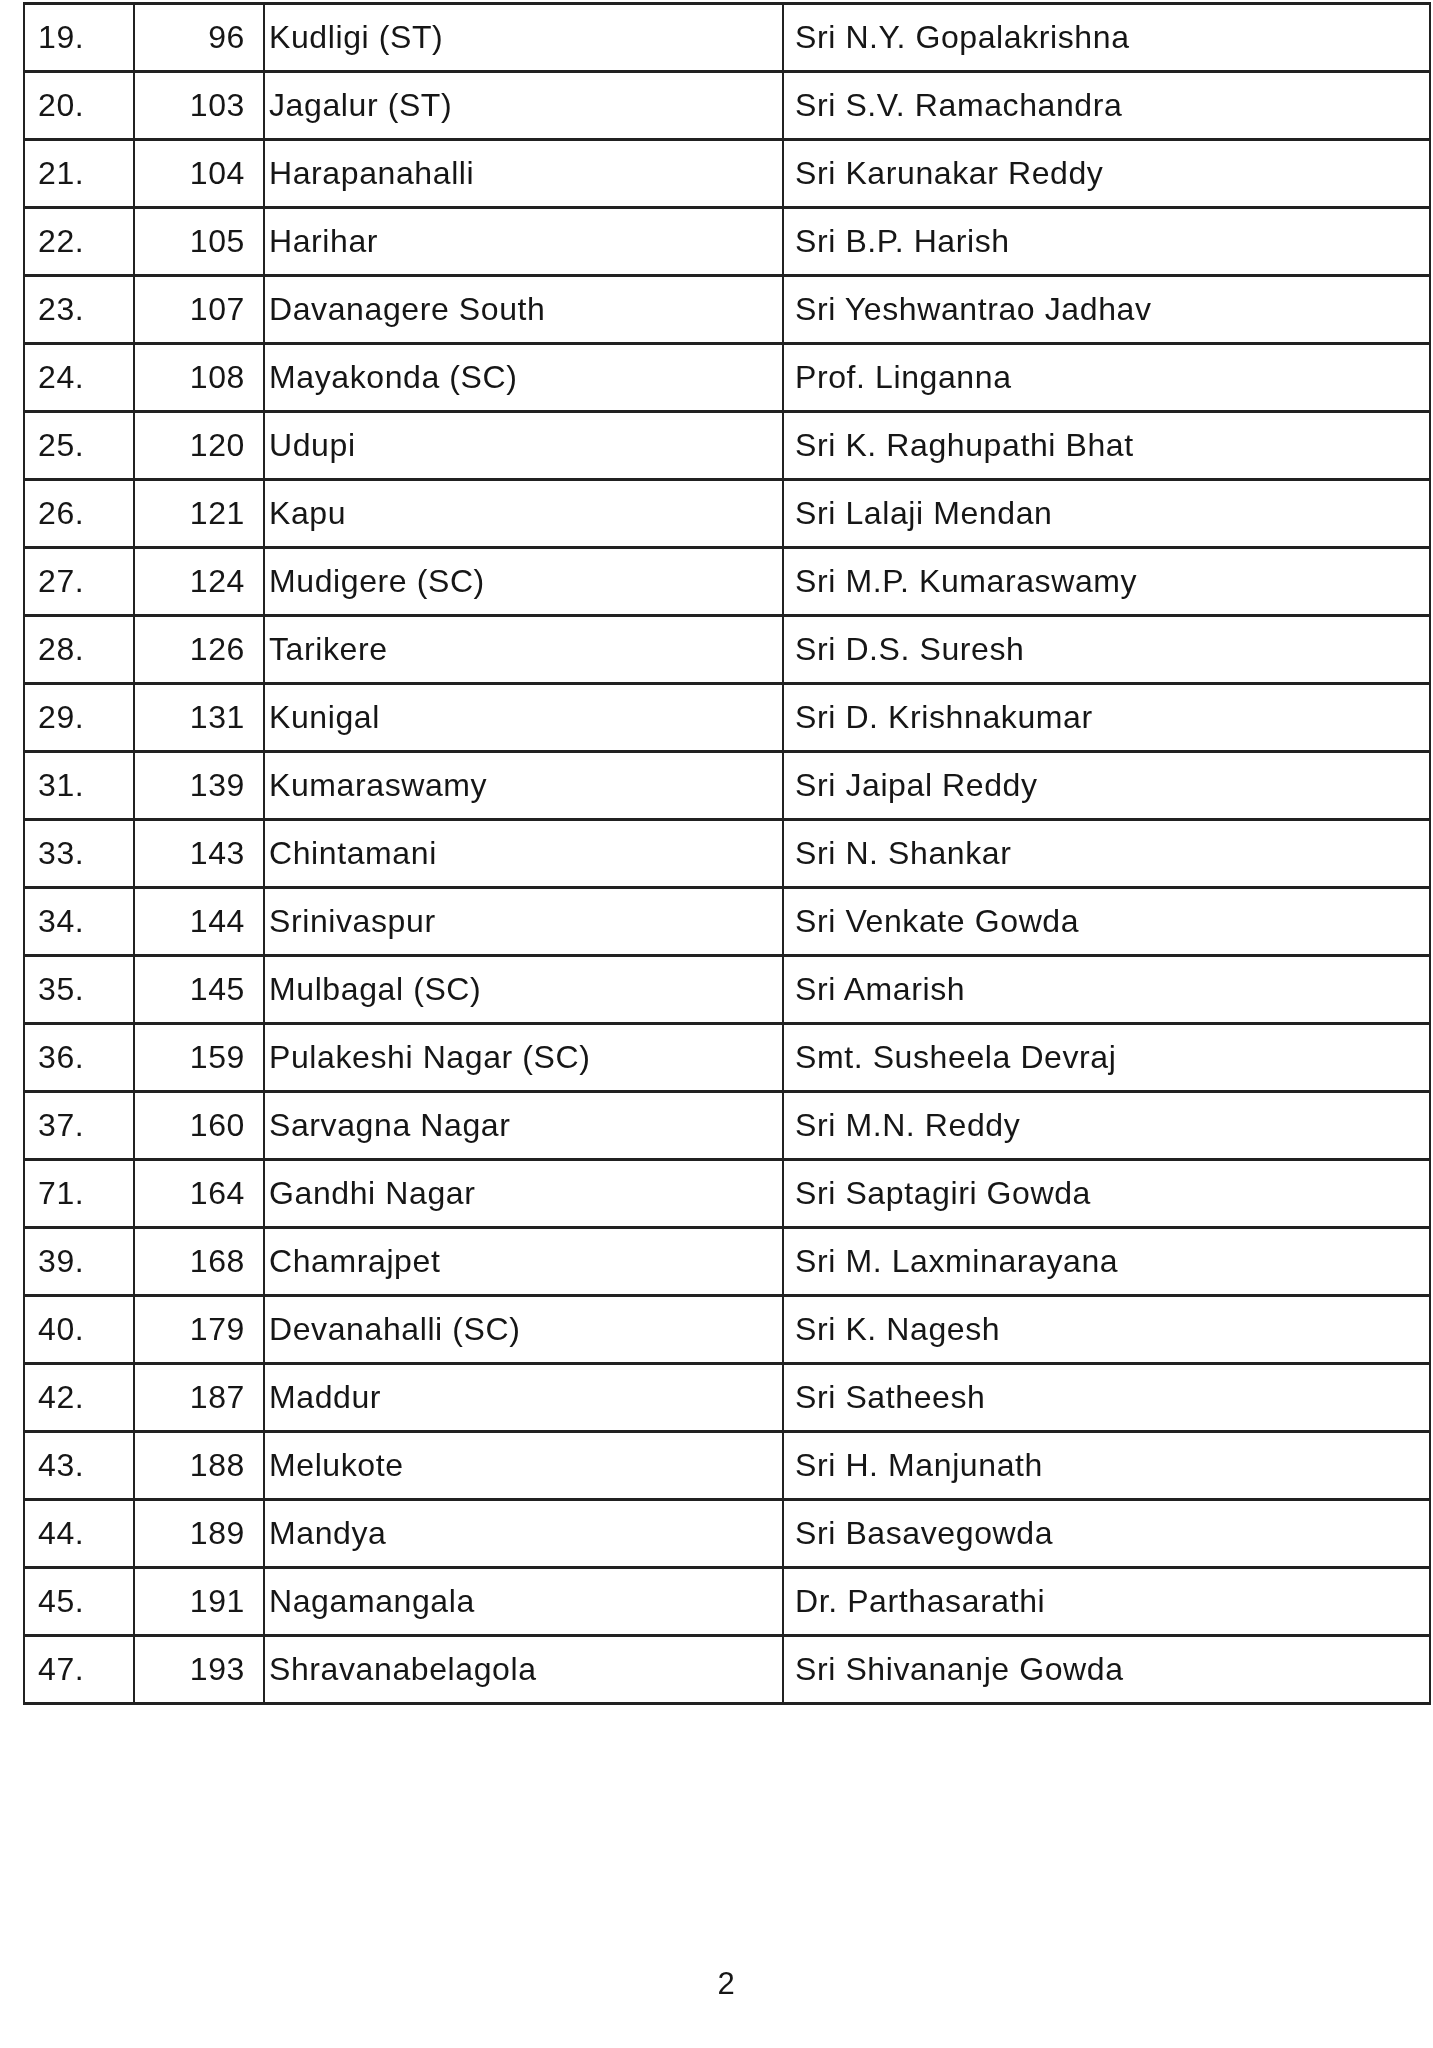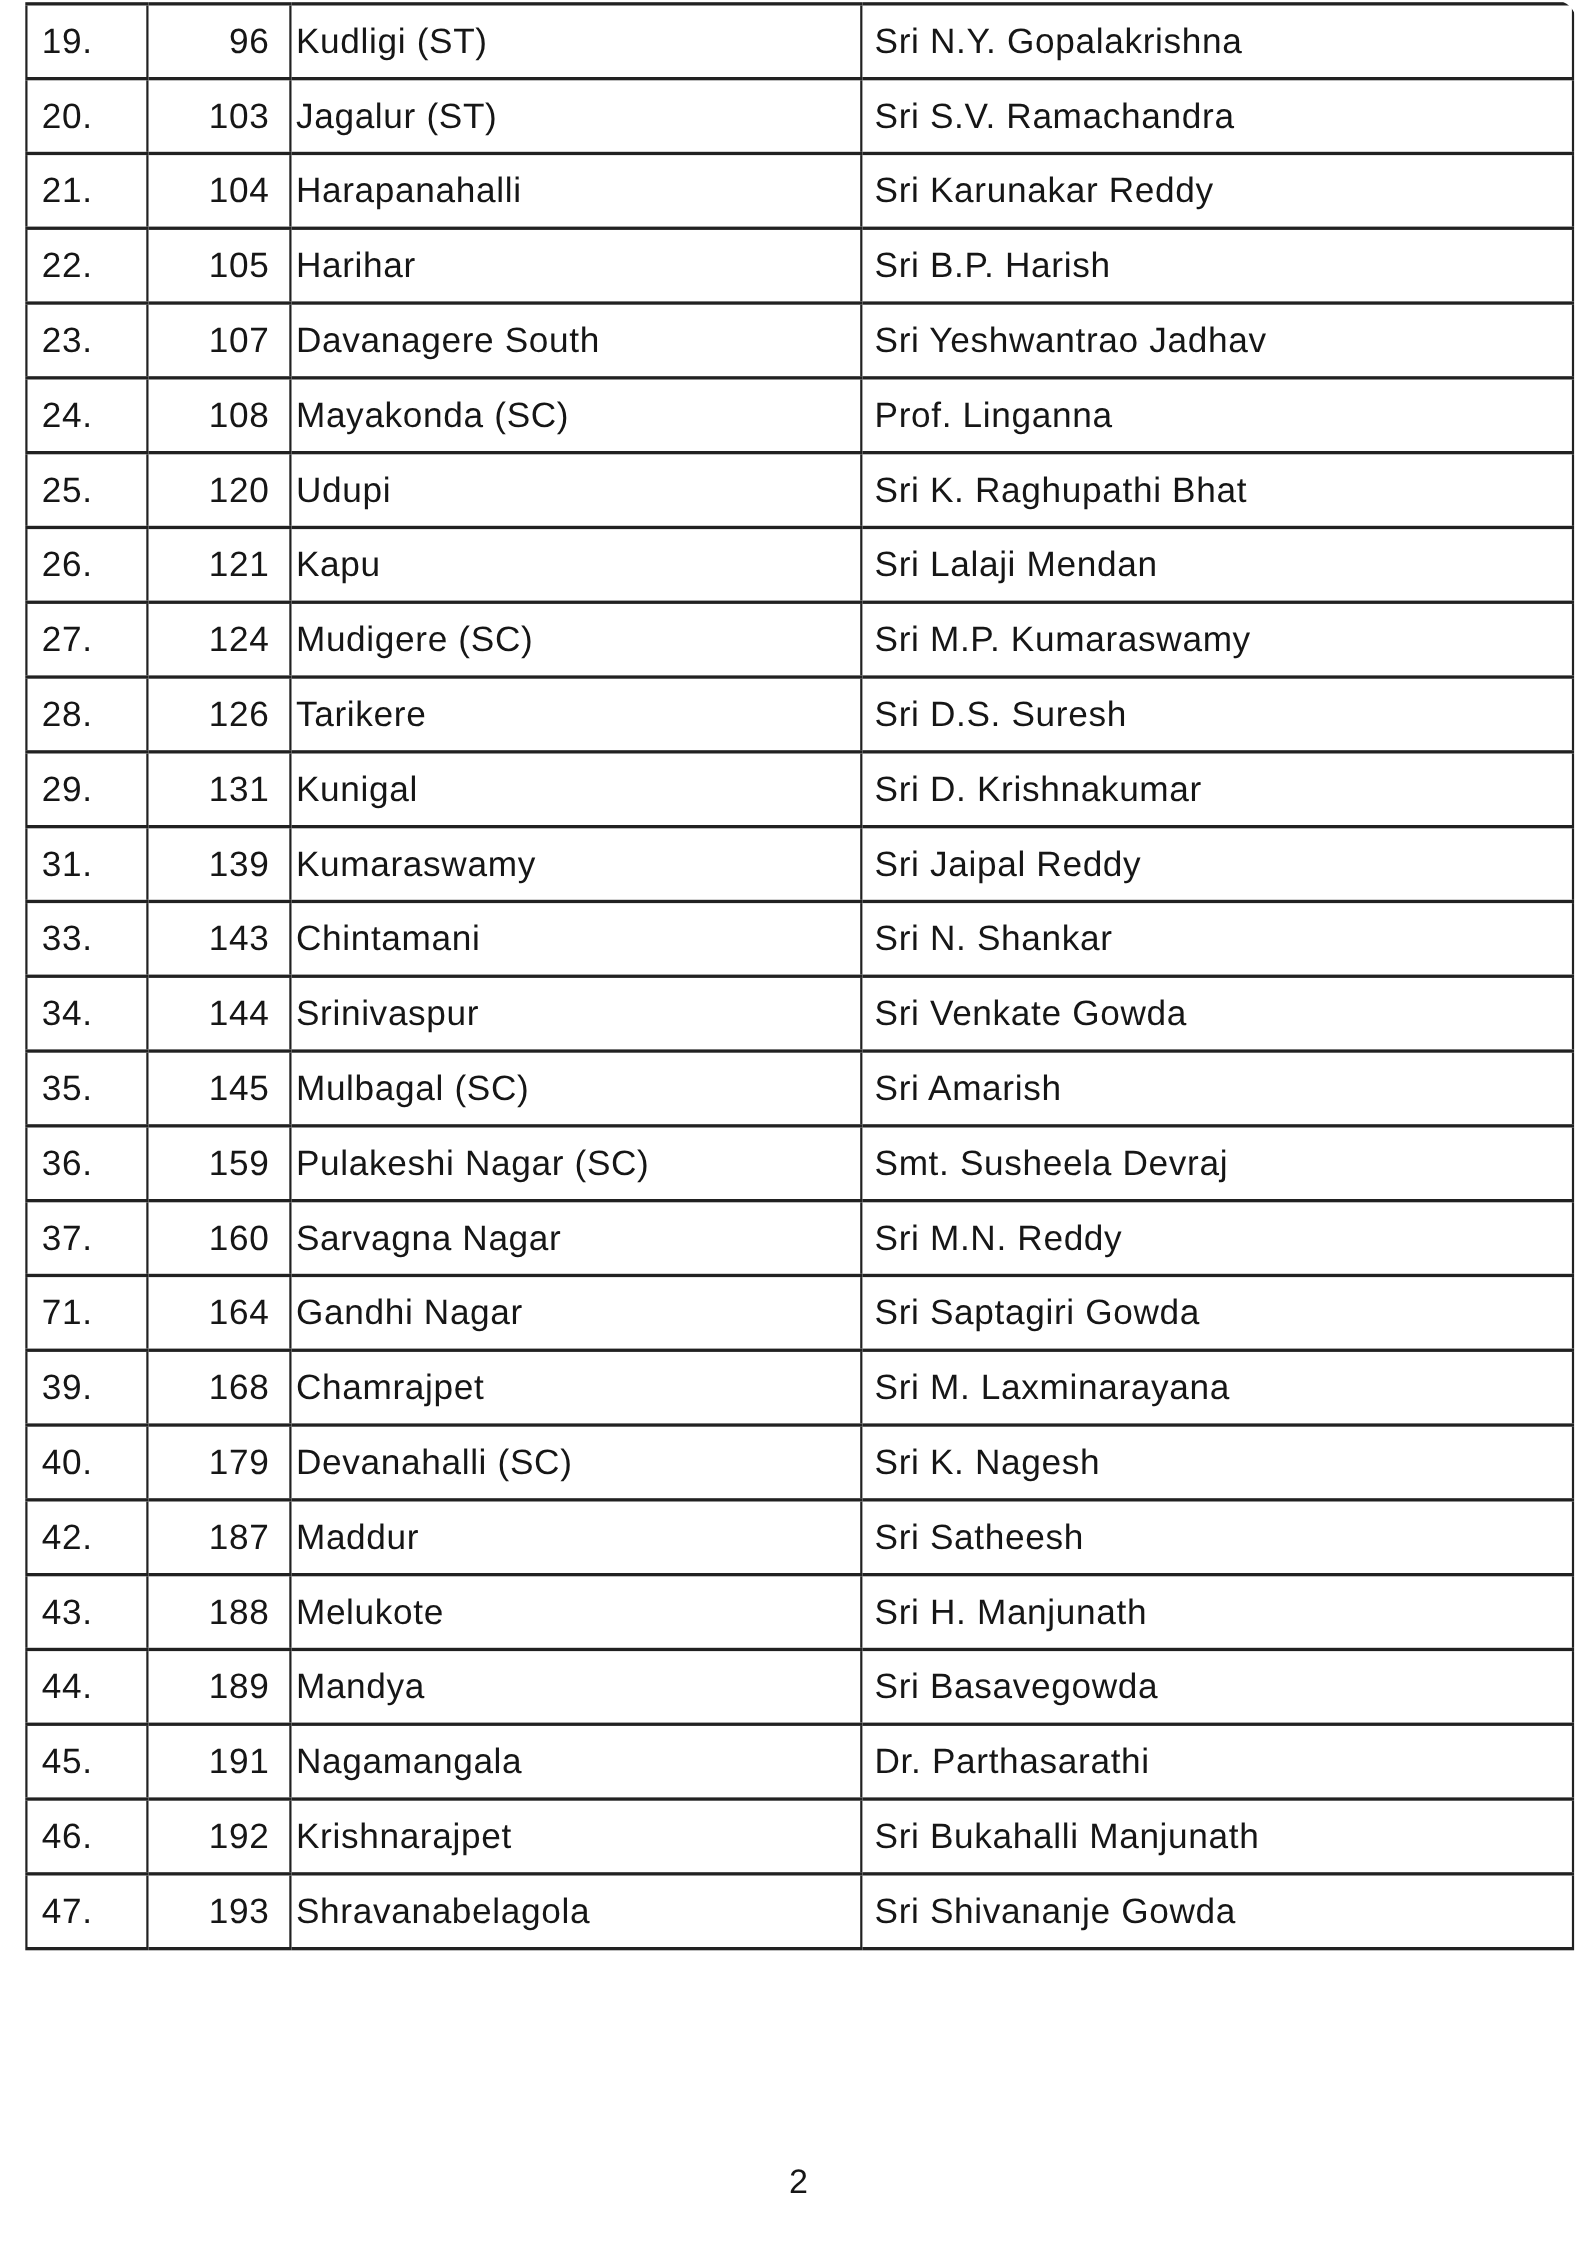--- a/index.html
+++ b/index.html
@@ -8,21 +8,20 @@
     background: #ffffff;
   }
   .page {
     position: relative;
     width: 1433px;
     height: 2048px;
     background: #ffffff;
     overflow: hidden;
     font-family: "Liberation Sans", sans-serif;
     color: #161616;
-    border-radius: 20px;
   }
   table.roster {
     position: absolute;
     left: 23px;
     top: 2px;
     border-collapse: collapse;
     table-layout: fixed;
     width: 1406px;
   }
   table.roster td {
@@ -217,26 +216,20 @@
     <td class="c-const">Mandya</td>
     <td class="c-member">Sri Basavegowda</td>
   </tr>
         <tr>
     <td class="c-sl">45.</td>
     <td class="c-no">191</td>
     <td class="c-const">Nagamangala</td>
     <td class="c-member">Dr. Parthasarathi</td>
   </tr>
         <tr>
-    <td class="c-sl">46.</td>
-    <td class="c-no">192</td>
-    <td class="c-const">Krishnarajpet</td>
-    <td class="c-member">Sri Bukahalli Manjunath</td>
-  </tr>
-        <tr>
     <td class="c-sl">47.</td>
     <td class="c-no">193</td>
     <td class="c-const">Shravanabelagola</td>
     <td class="c-member">Sri Shivananje Gowda</td>
   </tr>
       </tbody>
   </table>
 
   <div class="pageno">2</div>
 

